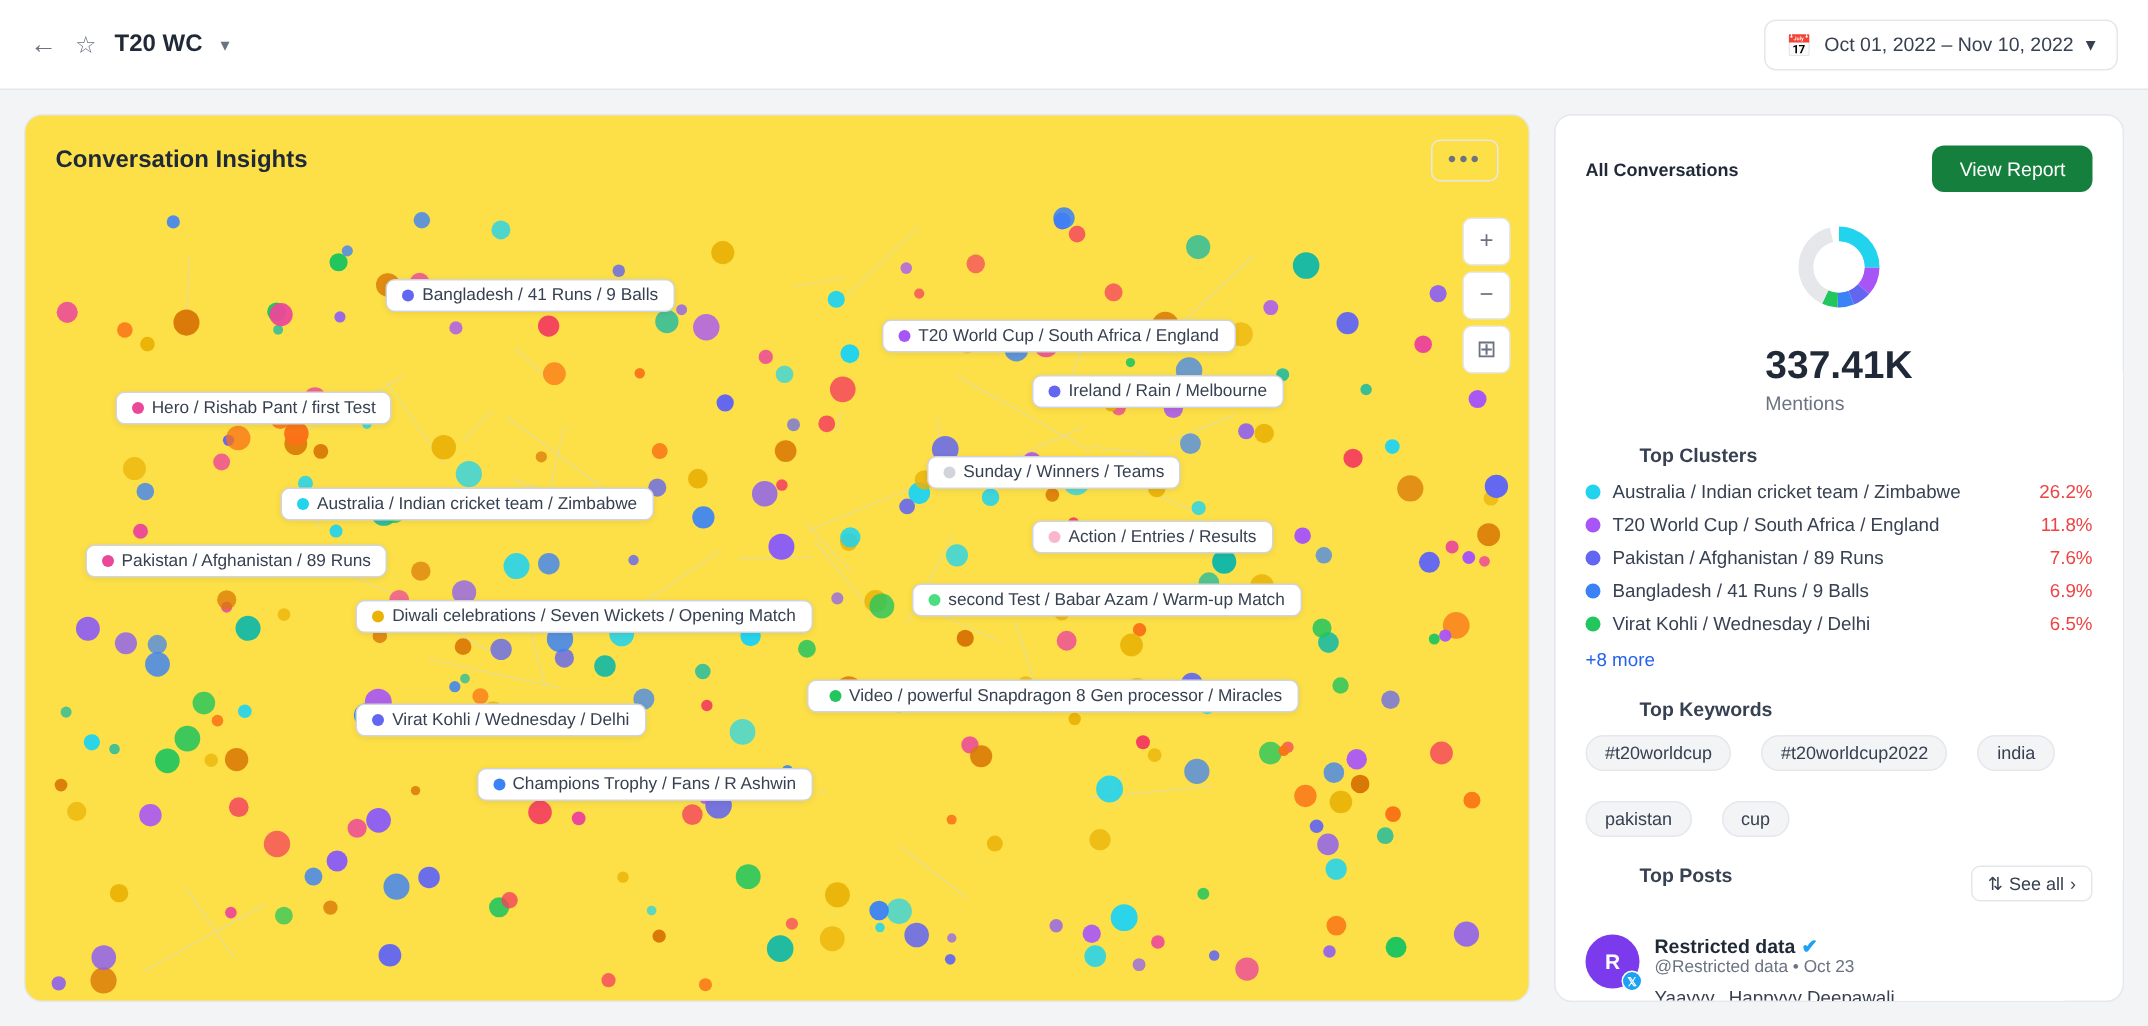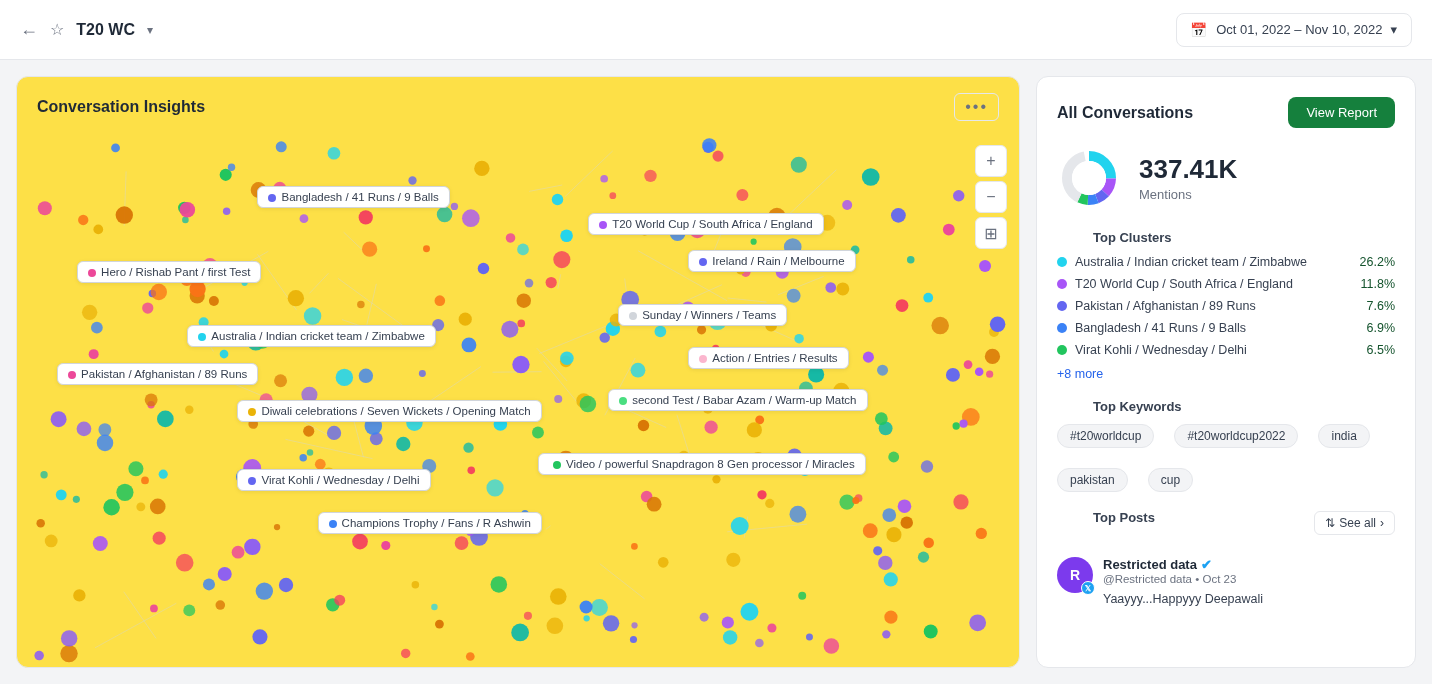--- a/index.html
+++ b/index.html
@@ -143,40 +143,41 @@
       overflow-y: auto;
       padding: 20px;
     }
     .right-panel-header {
       display: flex;
       align-items: center;
       justify-content: space-between;
       margin-bottom: 18px;
     }
     .right-panel-title {
-      font-size: 16px;
+      font-size: 12px;
       font-weight: 600;
     }
     .view-report-btn {
       background: #15803d;
       color: #fff;
       border: none;
       border-radius: 8px;
       padding: 8px 18px;
       font-size: 13px;
       font-weight: 500;
       cursor: pointer;
     }
 
     
     .stats-row {
       display: flex;
       align-items: center;
       gap: 18px;
       margin-bottom: 20px;
+      flex-direction: column;
     }
     .donut-wrap {
       position: relative;
       width: 64px;
       height: 64px;
       flex-shrink: 0;
     }
     .donut-wrap svg {
       width: 64px;
       height: 64px;
@@ -206,21 +207,21 @@
       margin-bottom: 8px;
       font-size: 12.5px;
     }
     .cluster-row .dot {
       width: 10px;
       height: 10px;
       border-radius: 50%;
       flex-shrink: 0;
     }
     .cluster-row .name { flex: 1; color: #374151; }
-    .cluster-row .pct { color: #14532d; font-weight: 500; }
+    .cluster-row .pct { color: #ef4444; font-weight: 500; }
     .more-link {
       color: #2563eb;
       font-size: 12.5px;
       font-weight: 500;
       cursor: pointer;
       margin-bottom: 18px;
       display: inline-block;
     }
 
     

